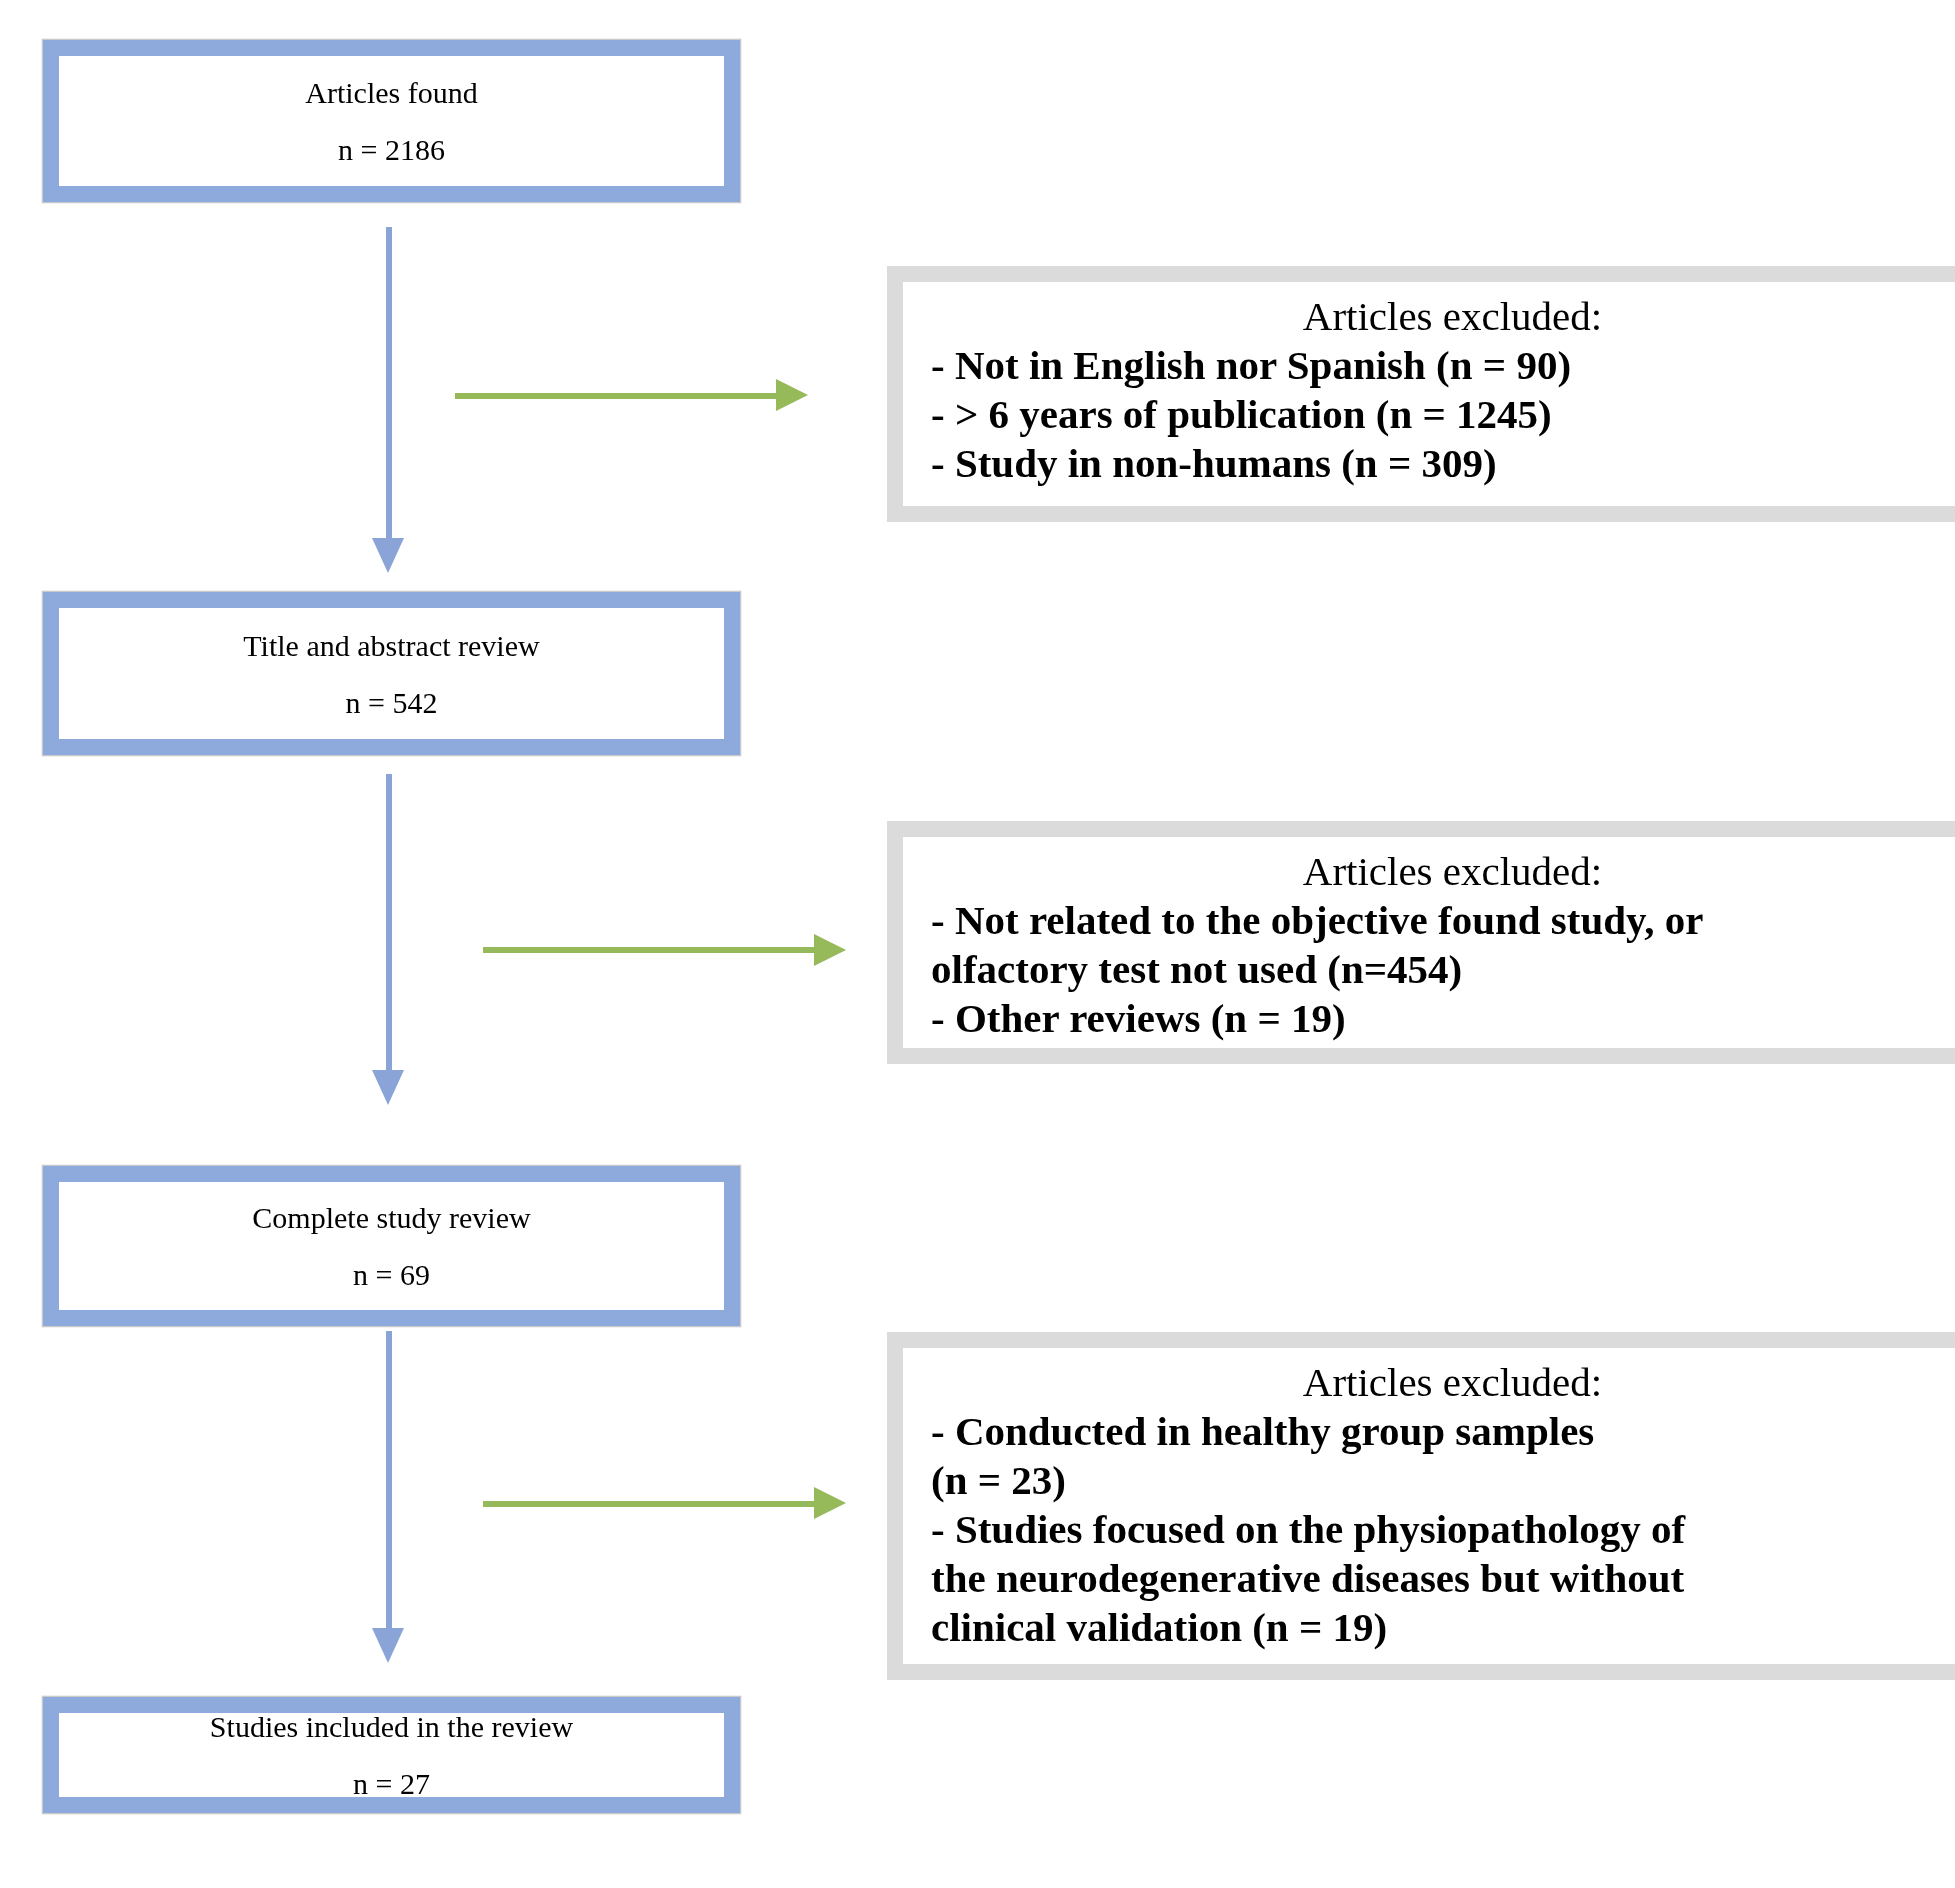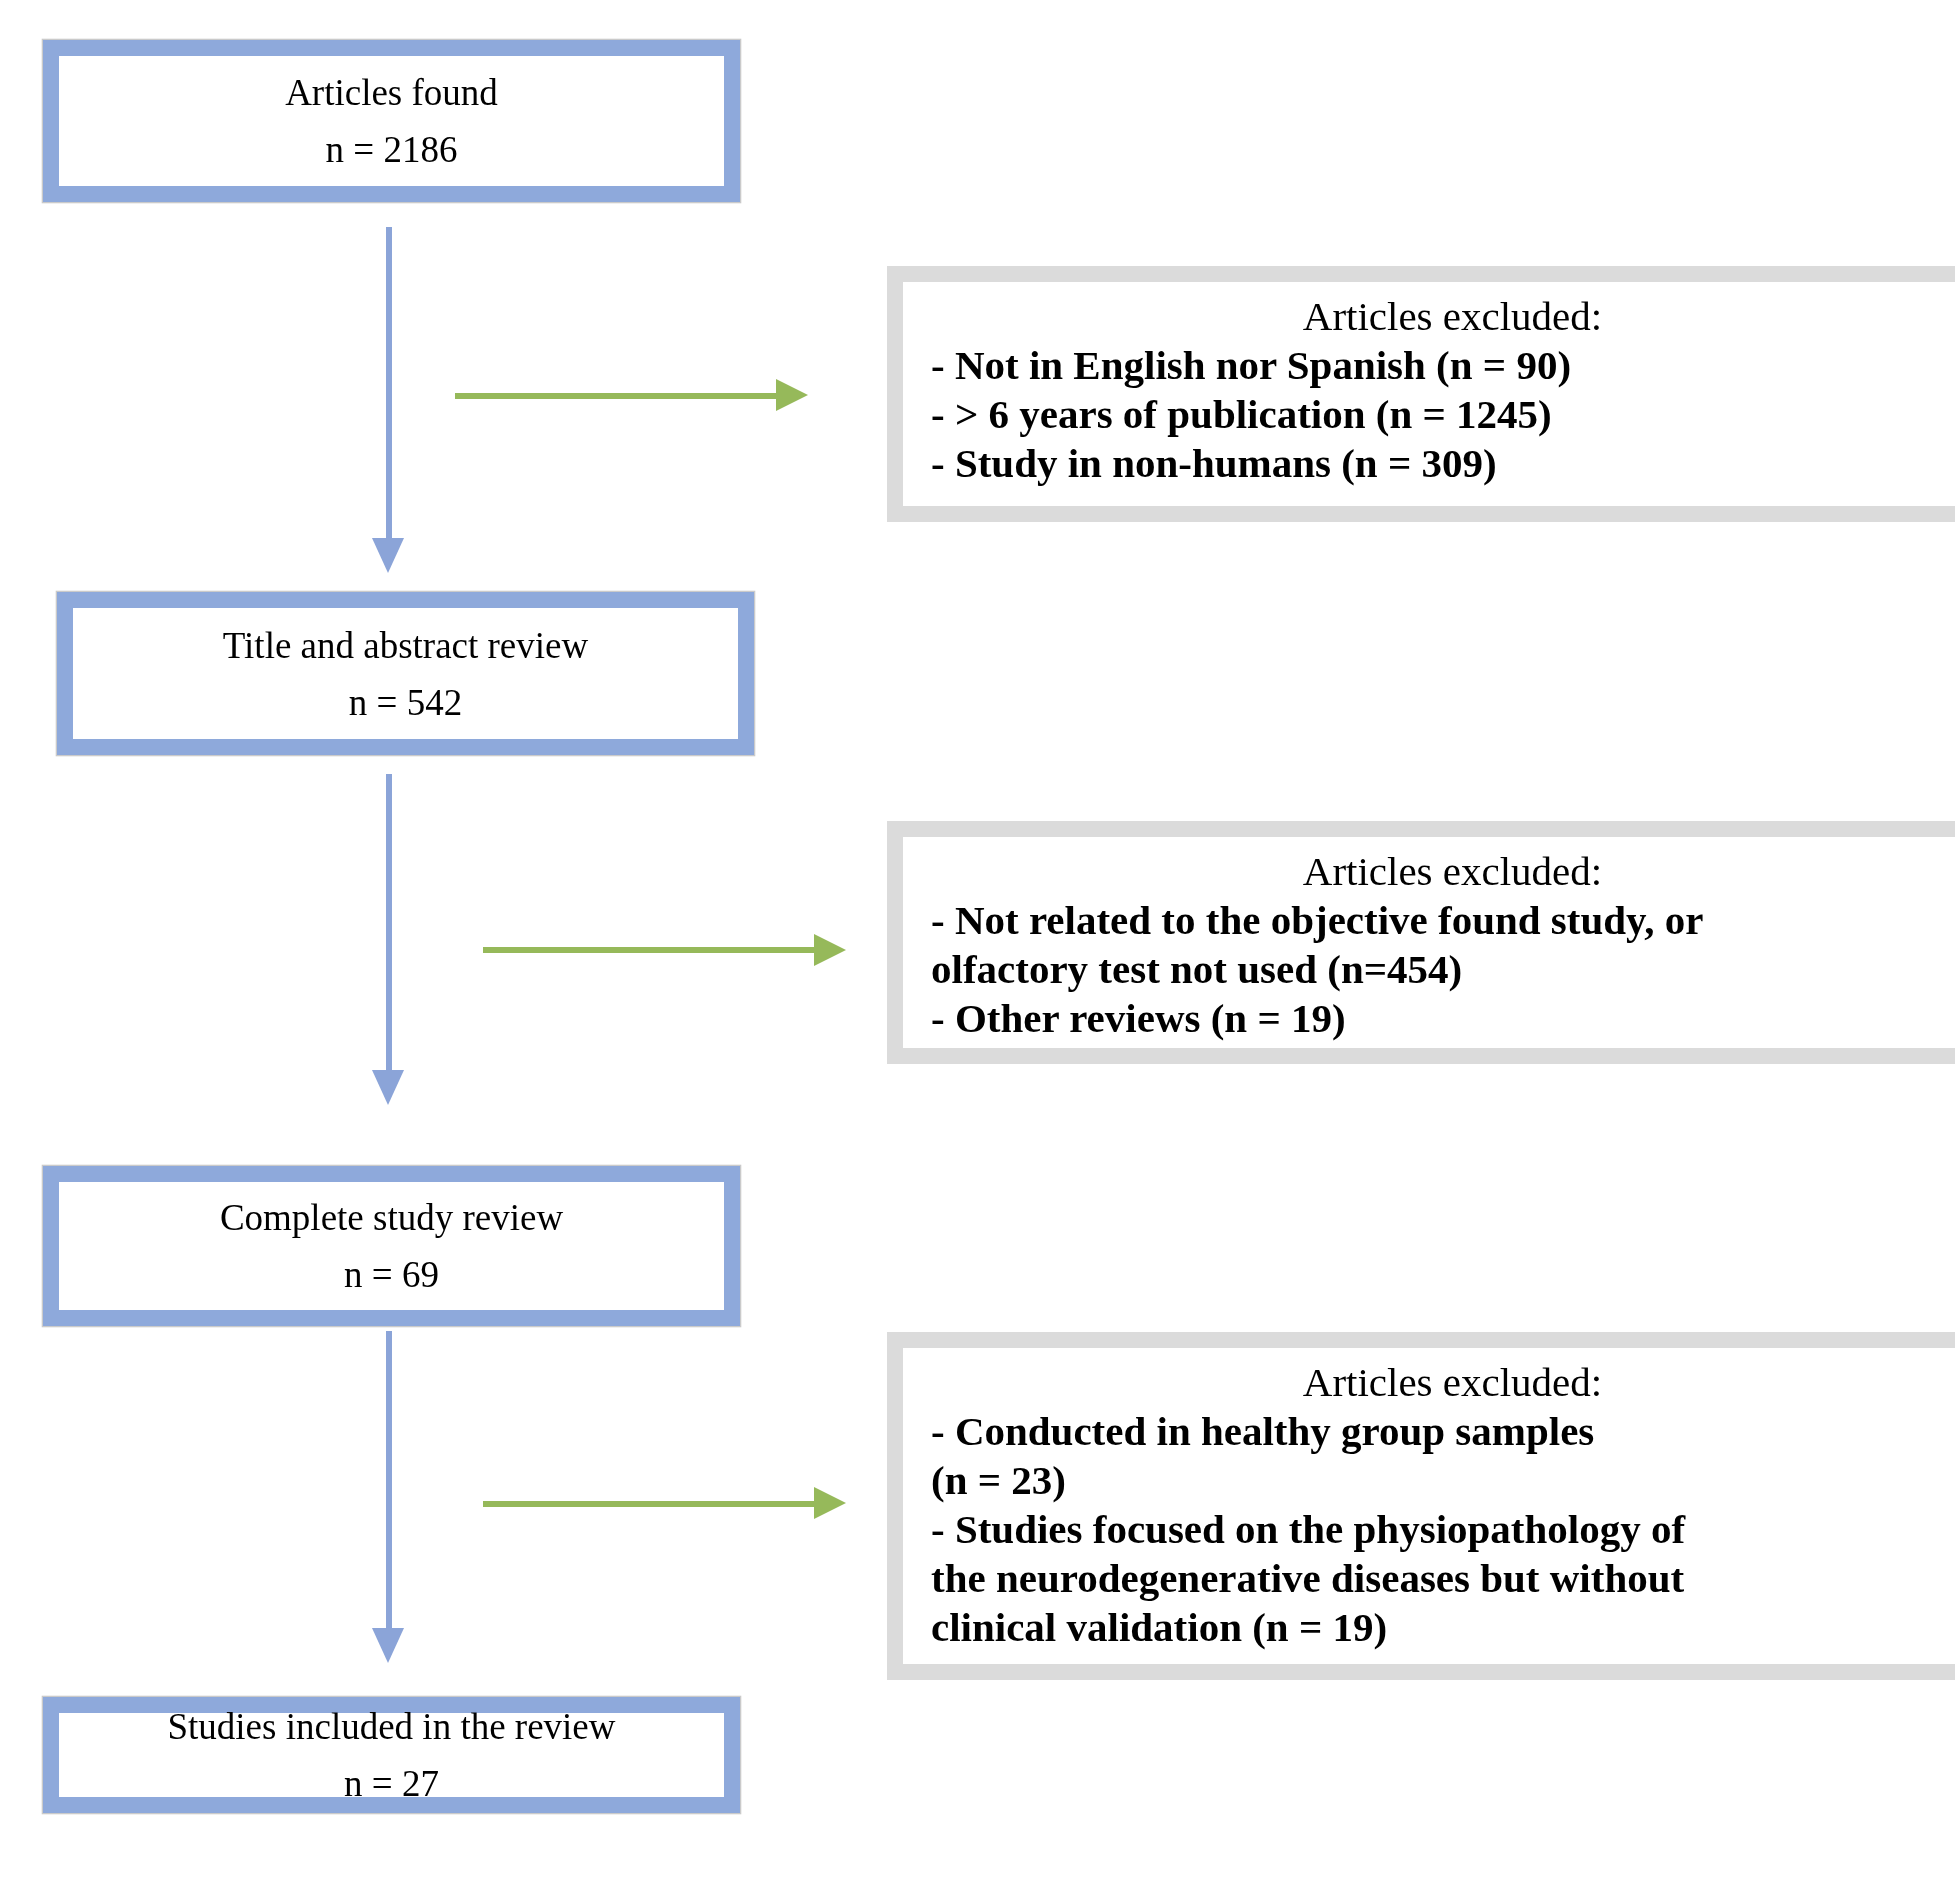--- a/index.html
+++ b/index.html
@@ -25,21 +25,21 @@
     box-sizing: border-box;
     border: 16.6px solid #8EA9DB;
     box-shadow: 0 0 0 1.3px #cacaca;
     background: #ffffff;
     display: flex;
     flex-direction: column;
     align-items: center;
     justify-content: center;
   }
   .stage-label, .stage-count {
-    font-size: 37px;
+    font-size: 30px;
     line-height: 57px;
     text-align: center;
     white-space: nowrap;
   }
 
   
   .excl-box {
     position: absolute;
     left: 887px;
     width: 1122px;
@@ -108,21 +108,21 @@
   <div class="h-line" style="top:393px;left:455px;width:321px;"></div>
   <div class="h-head" style="top:379px;left:776px;"></div>
 
   <div class="excl-box" style="top:266px;height:256px;">
     <div class="excl-heading">Articles excluded:</div>
     <div class="excl-line">- Not in English nor Spanish (n = 90)</div>
     <div class="excl-line">- &gt; 6 years of publication (n = 1245)</div>
     <div class="excl-line">- Study in non-humans (n = 309)</div>
   </div>
 
-  <div class="stage-box" style="top:592px;height:163px;margin-left:14px;">
+  <div class="stage-box" style="top:592px;height:163px;">
     <div class="stage-label">Title and abstract review</div>
     <div class="stage-count">n = 542</div>
   </div>
 
   <div class="v-line" style="top:774px;height:296px;"></div>
   <div class="v-head" style="top:1070px;"></div>
 
   <div class="h-line" style="top:947px;left:483px;width:331px;"></div>
   <div class="h-head" style="top:934px;left:814px;"></div>
 

